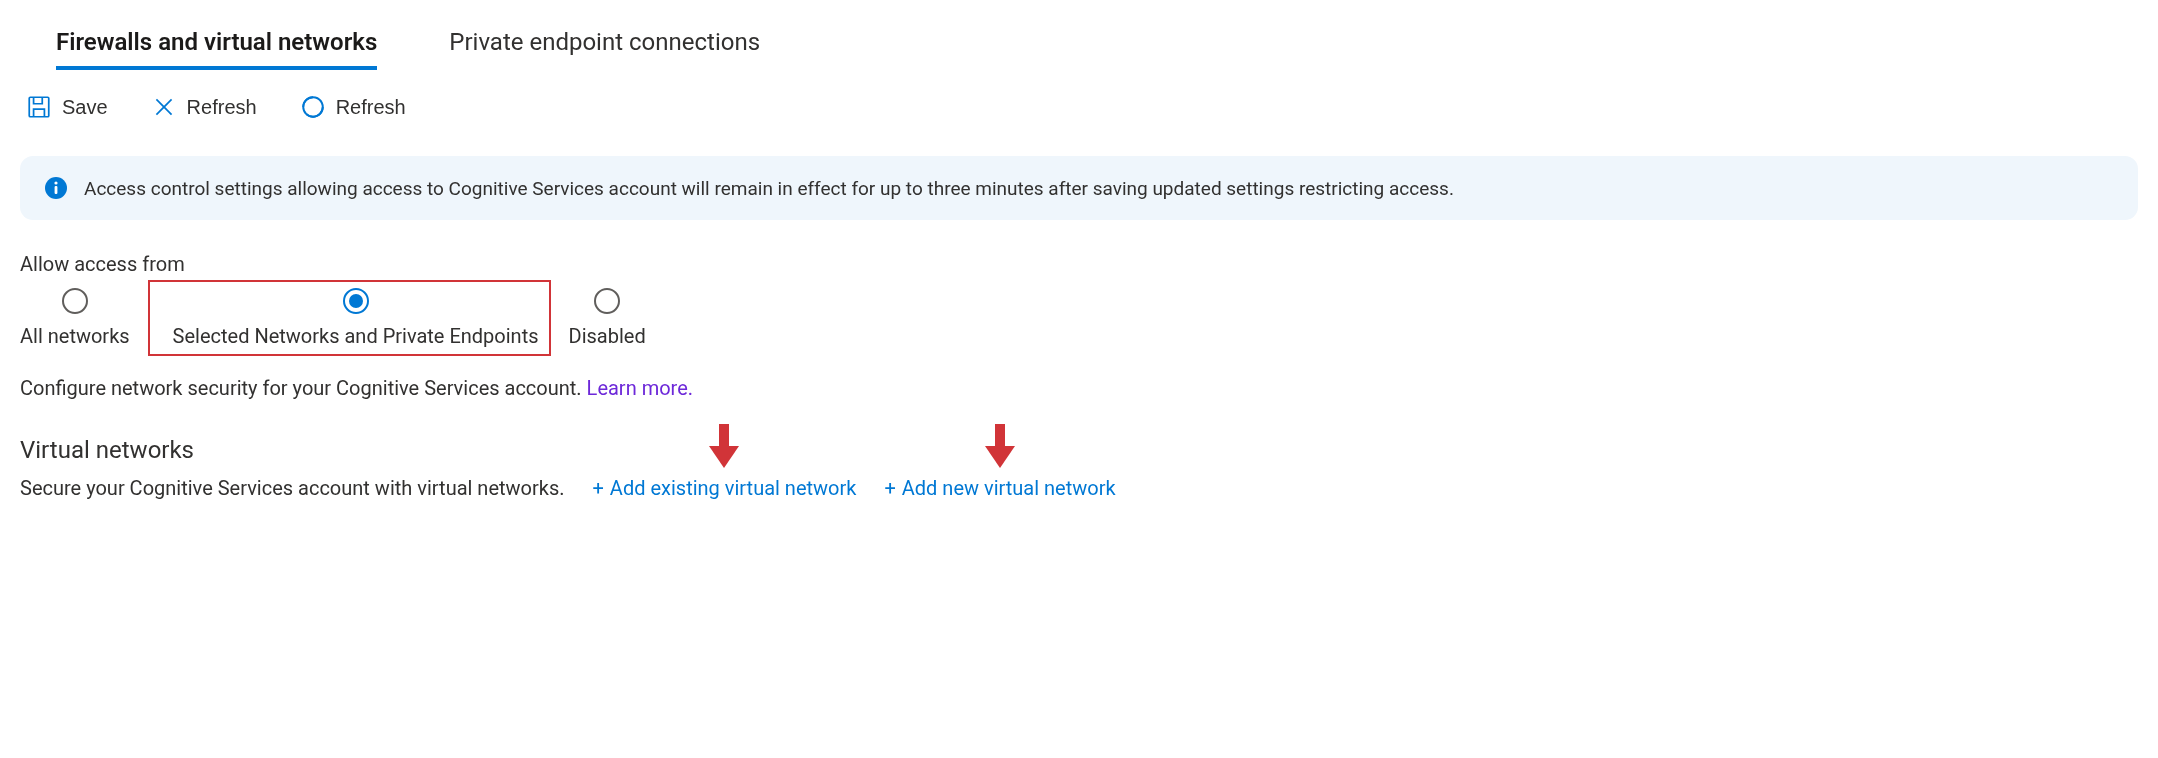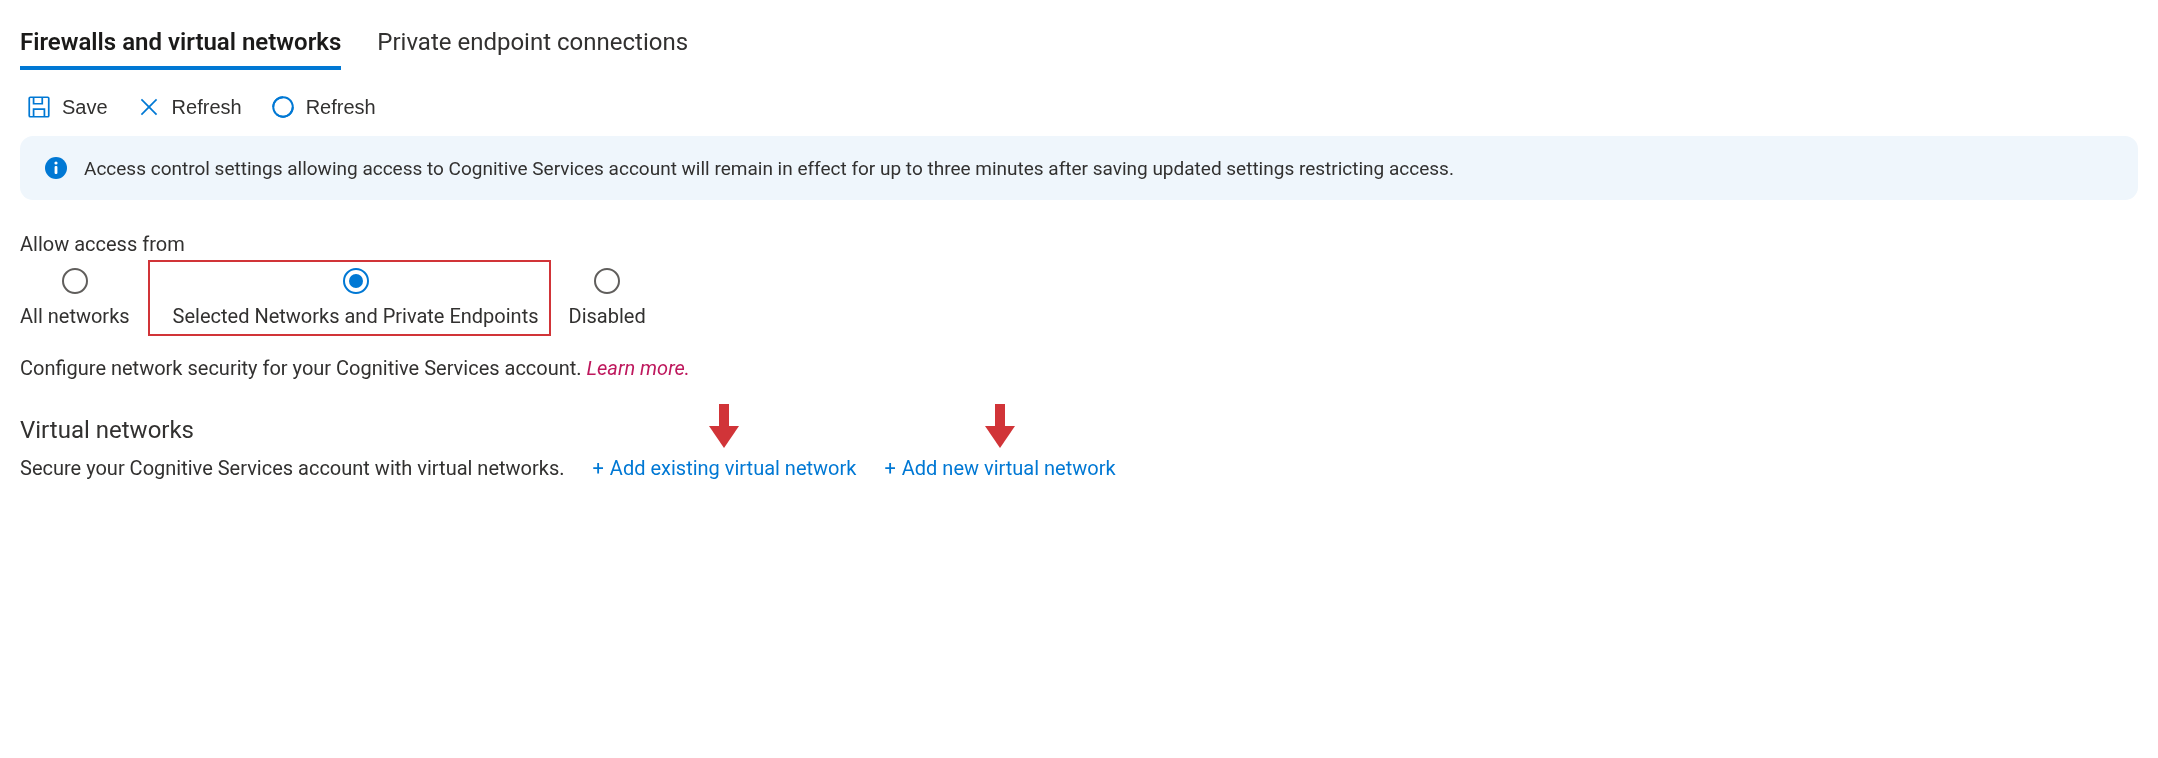--- a/index.html
+++ b/index.html
@@ -18,31 +18,32 @@
       display: flex;
       gap: 36px;
       border-bottom: none;
       margin-bottom: 24px;
     }
     .tab {
       padding: 8px 0 10px 0;
       cursor: pointer;
       font-size: 24px;
       color: #323130;
+      margin-left: 36px;
     }
     .tab.active {
       font-weight: 600;
       border-bottom: 4px solid #0078d4;
       color: #1b1a19;
     }
     .toolbar {
       display: flex;
       align-items: center;
-      gap: 28px;
-      margin-bottom: 16px;
+      gap: 43px;
+      margin-bottom: 36px;
       padding-left: 6px;
     }
     .toolbar-button {
       display: flex;
       align-items: center;
       gap: 10px;
       cursor: pointer;
       font-size: 20px;
       color: #323130;
       background: none;
@@ -103,24 +104,23 @@
     }
     .highlighted-radio {
       border: 2px solid #d13438;
       padding: 6px 10px 6px 23px;
     }
     .description {
       font-size: 20px;
       margin-bottom: 36px;
     }
     .link {
-      color: #be185d;
+      color: #6d28d9;
       cursor: pointer;
       text-decoration: none;
-      font-style: italic;
     }
     .subtitle {
       font-size: 24px;
       margin-bottom: 12px;
     }
     .vnet-row {
       display: flex;
       align-items: center;
       gap: 28px;
       font-size: 20px;

